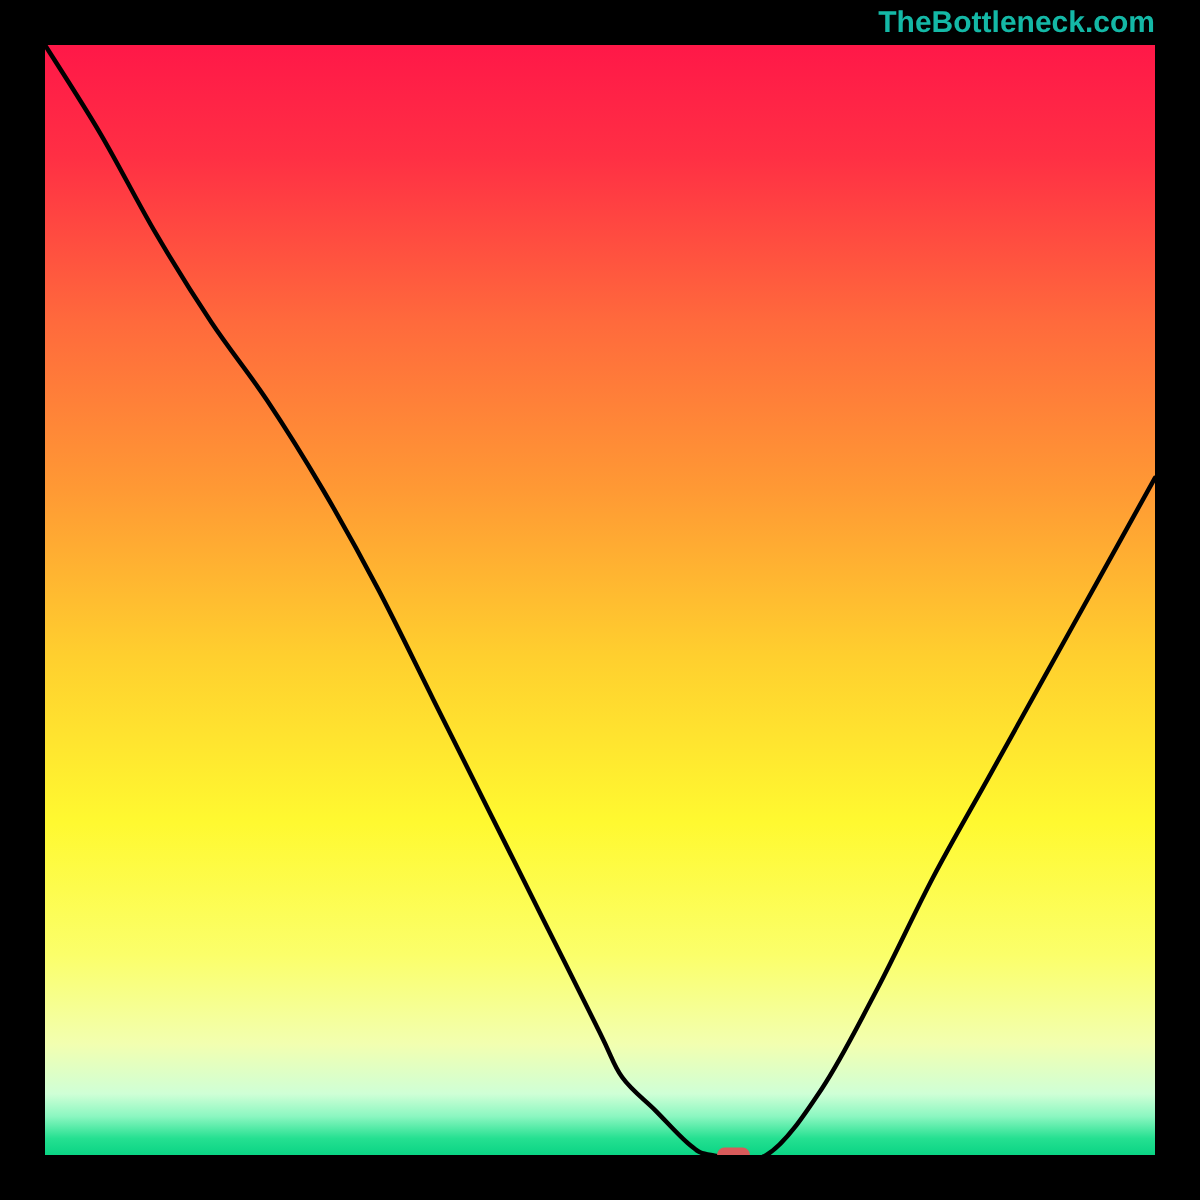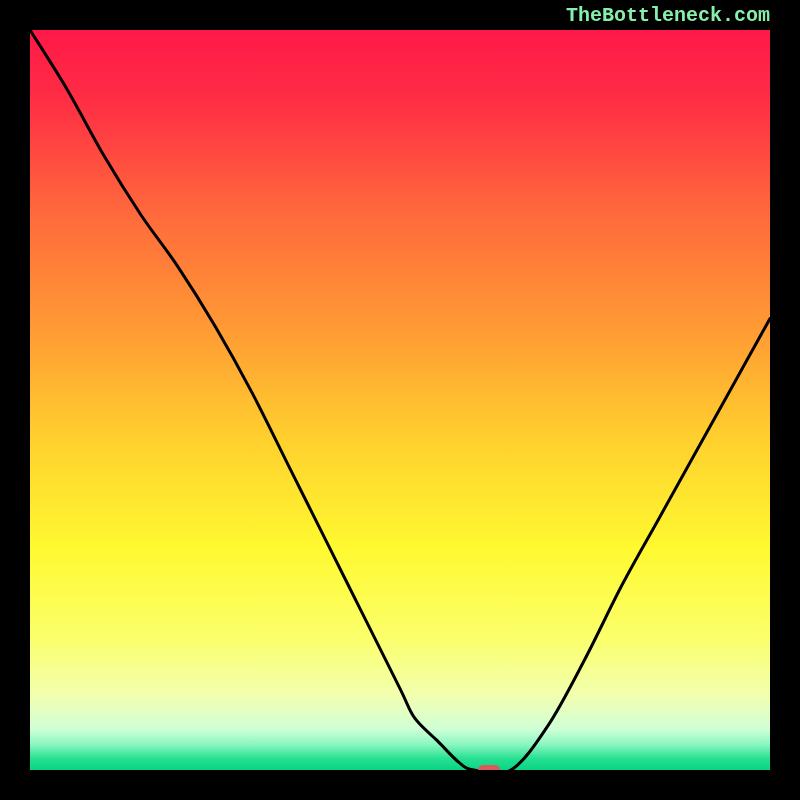--- a/index.html
+++ b/index.html
@@ -44,24 +44,24 @@
   .marker-pill {
     position: absolute;
     width: 22px;
     height: 10px;
     border-radius: 5px;
   }
   .watermark {
     position: absolute;
     top: 4px;
     right: 30px;
-    font-family: Liberation Mono, monospace;
+    font-family: Liberation Sans, sans-serif;
     font-size: 20px;
     font-weight: bold;
-    color: #86efac;
+    color: #14b8a6;
     user-select: none;
   }
 </style>
 </head>
 <body>
 
 <div class="frame">
 
   <div class="watermark">TheBottleneck.com</div>
 

